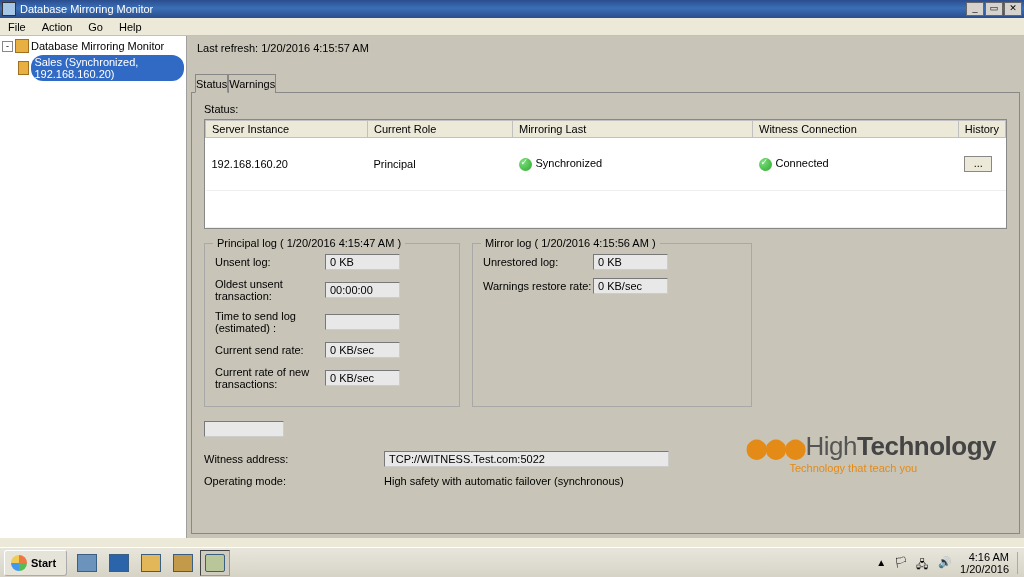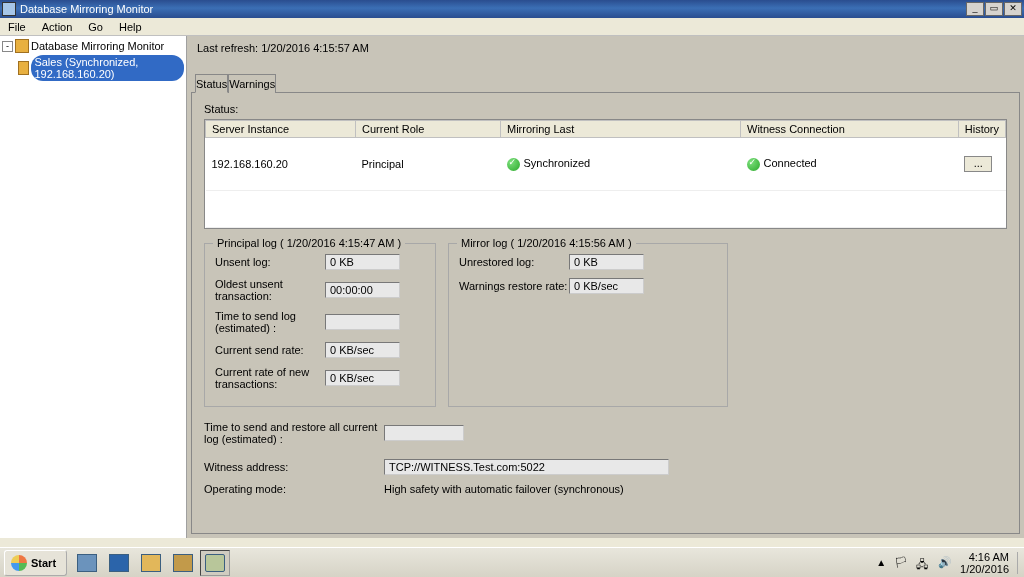--- a/index.html
+++ b/index.html
@@ -306,21 +306,21 @@
       <div class="tab">Warnings</div>
     </div>
 
     <div class="tabcontent">
       <div class="status-label">Status:</div>
 
       <div class="stattable">
         <table>
           <thead>
             <tr>
-              <th style="width:150px">Server Instance</th>
+              <th style="width:162px">Server Instance</th>
               <th style="width:145px">Current Role</th>
               <th style="width:240px">Mirroring Last</th>
               <th>Witness Connection</th>
               <th style="width:45px">History</th>
             </tr>
           </thead>
           <tbody>
             <tr>
               <td>192.168.160.20</td>
               <td>Principal</td>
@@ -331,21 +331,21 @@
                 </td>
             </tr>
             <tr>
                 <td colspan="5" style="height:18px"></td>
               </tr>
           </tbody>
         </table>
       </div>
 
       <div class="gbrow">
-        <div class="gbox" style="width:232px">
+        <div class="gbox" style="width:256px">
           <div class="legend">Principal log ( 1/20/2016 4:15:47 AM )</div>
           <div class="fld">
               <div class="lab">Unsent log:</div>
               <div class="val">0 KB</div>
             </div>
           <div class="fld">
               <div class="lab">Oldest unsent transaction:</div>
               <div class="val">00:00:00</div>
             </div>
           <div class="fld">
@@ -370,35 +370,38 @@
             </div>
           <div class="fld">
               <div class="lab">Warnings restore rate:</div>
               <div class="val">0 KB/sec</div>
             </div>
         </div>
       </div>
 
       <div class="bottomfields">
         <div class="fld">
-            <div class="lab">Time to send and restore all current log (estimated) :</div>
             <div class="val" style="width:80px"></div>
           </div>
         <div class="fld" style="margin-top:14px">
             <div class="lab">Witness address:</div>
             <div class="val wide">TCP://WITNESS.Test.com:5022</div>
           </div>
         <div class="fld">
             <div class="lab">Operating mode:</div>
             <div>High safety with automatic failover (synchronous)</div>
           </div>
       </div>
 
     </div>
 
+    <div class="logo">
+      <div class="big"><span class="dots">⬤⬤⬤</span><span>High</span><b>Technology</b></div>
+      <div class="sub">Technology that teach you</div>
+    </div>
   </div>
 </div>
 
 <div class="taskbar">
   <div class="startbtn">
     <div class="orb"></div>
     <span>Start</span>
   </div>
   <div class="tbicon">
       <div class="box"></div>

